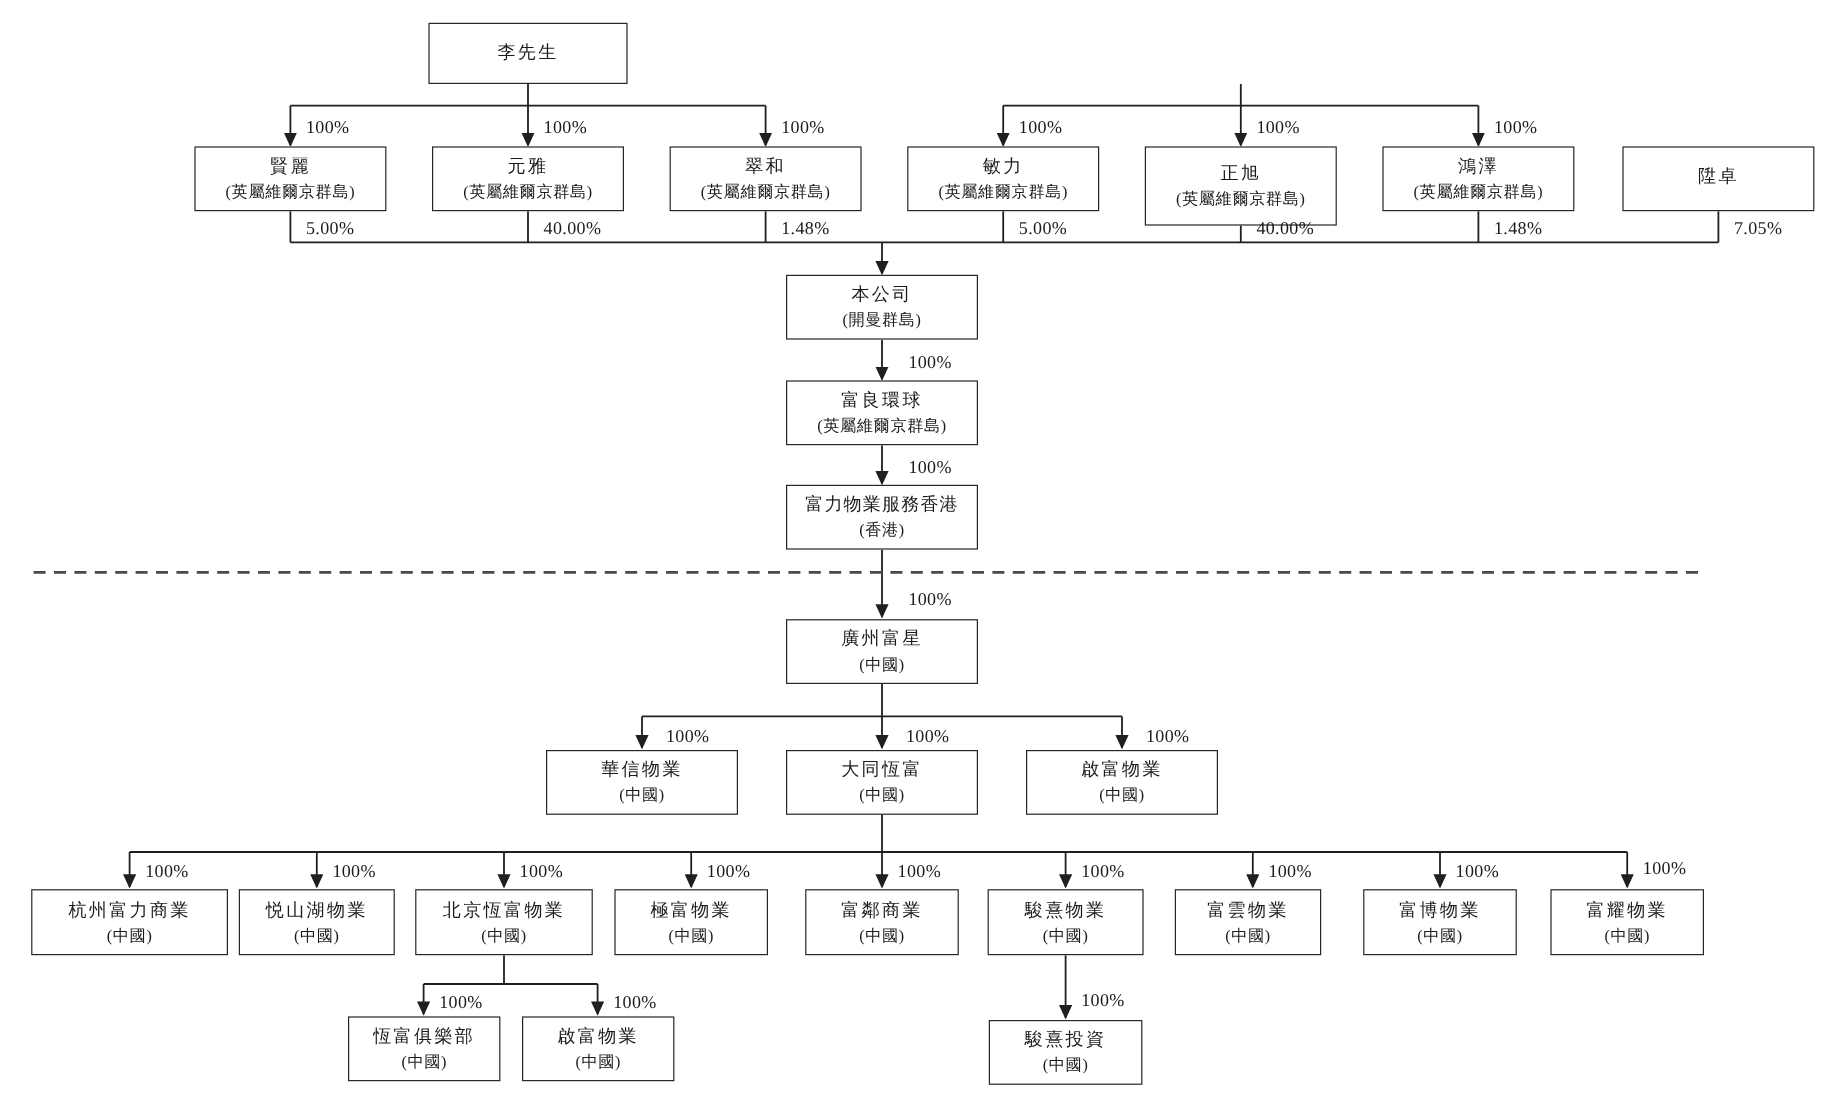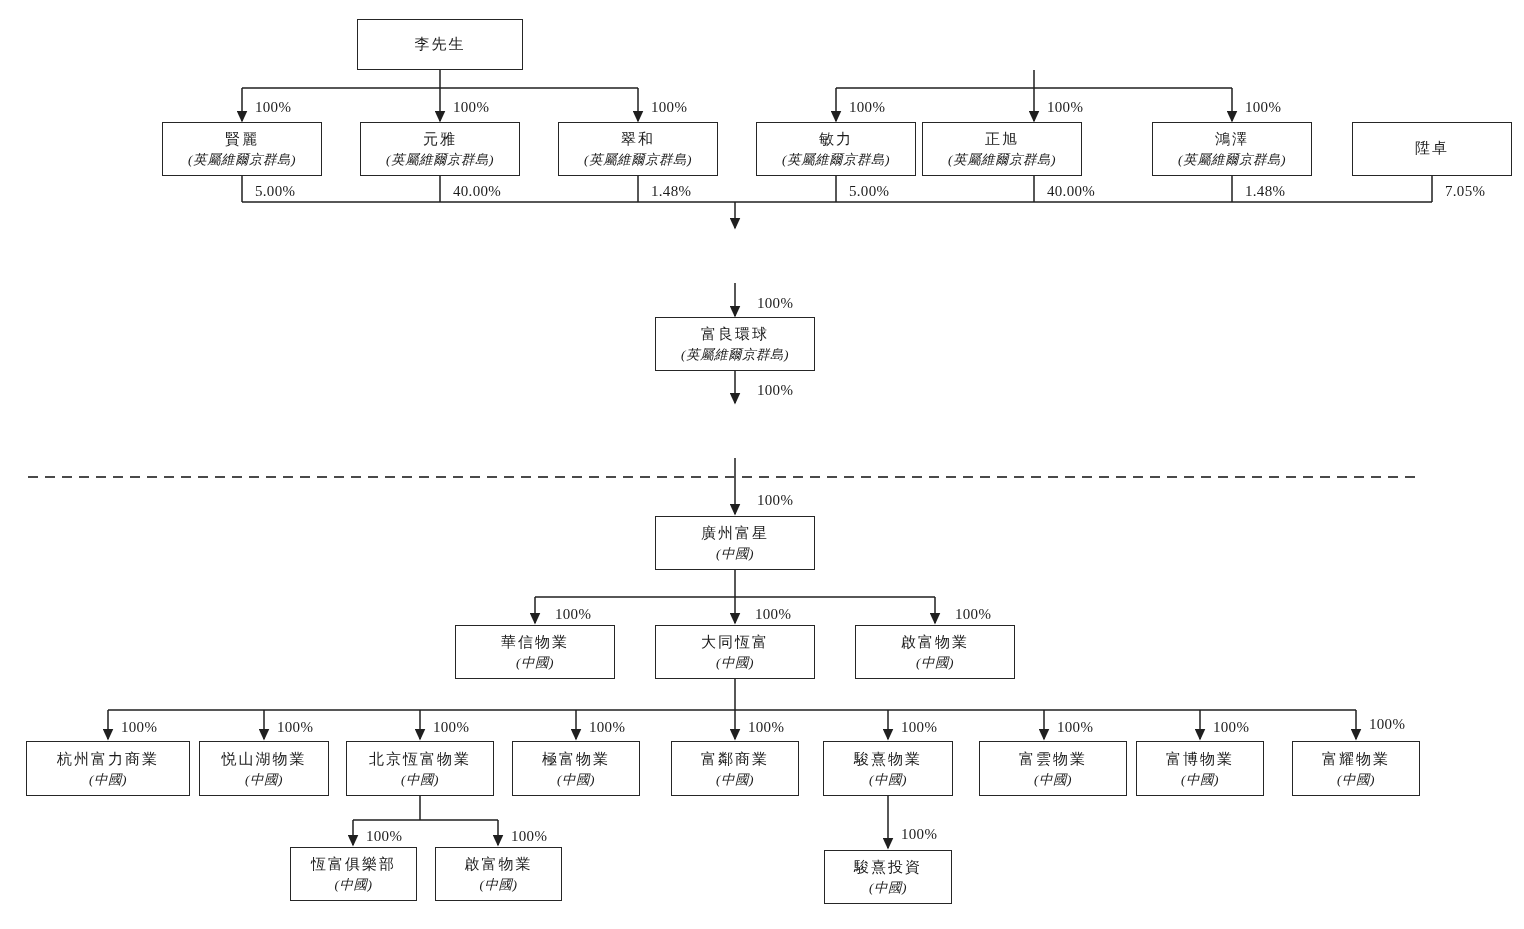--- a/index.html
+++ b/index.html
@@ -7,21 +7,21 @@
     position:relative;width:1524px;height:929px;background:#fff;overflow:hidden;
     font-family:"Liberation Serif","DejaVu Serif",serif;color:#1b1b1b;
   }
   svg.wires{position:absolute;left:0;top:0;z-index:1;}
   .node{
     position:absolute;box-sizing:border-box;border:1.7px solid #262626;background:#fff;
     display:flex;flex-direction:column;align-items:center;justify-content:center;
     text-align:center;z-index:2;
   }
   .node .nm{font-size:15px;letter-spacing:2px;line-height:1.45;white-space:nowrap;}
-  .node .jr{font-size:13.5px;font-style:italic;letter-spacing:.5px;line-height:1.3;white-space:nowrap;}
+  .node .jr{font-size:13.5px;letter-spacing:.5px;line-height:1.3;white-space:nowrap;}
   .pct{position:absolute;z-index:2;font-size:15px;letter-spacing:.3px;white-space:nowrap;}
 </style>
 </head>
 <body>
 
 <div class="canvas">
 
   <svg class="wires" width="1524" height="929" viewBox="0 0 1524 929">
     <defs>
       <marker id="ah" markerUnits="userSpaceOnUse" markerWidth="12" markerHeight="11" refX="10.5" refY="5.5" orient="auto">
@@ -98,36 +98,44 @@
     <span class="jr">(英屬維爾京群島)</span>
   </div>
   <div class="node" style="left:558px;top:122px;width:160px;height:54px">
     <span class="nm">翠和</span>
     <span class="jr">(英屬維爾京群島)</span>
   </div>
   <div class="node" style="left:756px;top:122px;width:160px;height:54px">
     <span class="nm">敏力</span>
     <span class="jr">(英屬維爾京群島)</span>
   </div>
-  <div class="node" style="left:922px;top:122px;width:160px;height:54px">
+  <div class="node" style="left:954px;top:122px;width:160px;height:66px">
     <span class="nm">正旭</span>
     <span class="jr">(英屬維爾京群島)</span>
   </div>
   <div class="node" style="left:1152px;top:122px;width:160px;height:54px">
     <span class="nm">鴻澤</span>
     <span class="jr">(英屬維爾京群島)</span>
   </div>
   <div class="node" style="left:1352px;top:122px;width:160px;height:54px">
     <span class="nm">陞卓</span>
   </div>
 
+  <div class="node" style="left:655px;top:229px;width:160px;height:54px">
+    <span class="nm">本公司</span>
+    <span class="jr">(開曼群島)</span>
+  </div>
   <div class="node" style="left:655px;top:317px;width:160px;height:54px">
     <span class="nm">富良環球</span>
     <span class="jr">(英屬維爾京群島)</span>
   </div>
+  <div class="node" style="left:655px;top:404px;width:160px;height:54px">
+    <span class="nm" style="letter-spacing:1px">富力物業服務香港</span>
+    <span class="jr">(香港)</span>
+  </div>
   <div class="node" style="left:655px;top:516px;width:160px;height:54px">
     <span class="nm">廣州富星</span>
     <span class="jr">(中國)</span>
   </div>
 
   <div class="node" style="left:455px;top:625px;width:160px;height:54px">
     <span class="nm">華信物業</span>
     <span class="jr">(中國)</span>
   </div>
   <div class="node" style="left:655px;top:625px;width:160px;height:54px">
@@ -156,21 +164,21 @@
     <span class="jr">(中國)</span>
   </div>
   <div class="node" style="left:671px;top:741px;width:128px;height:55px">
     <span class="nm">富鄰商業</span>
     <span class="jr">(中國)</span>
   </div>
   <div class="node" style="left:823px;top:741px;width:130px;height:55px">
     <span class="nm">駿熹物業</span>
     <span class="jr">(中國)</span>
   </div>
-  <div class="node" style="left:979px;top:741px;width:148px;height:55px">
+  <div class="node" style="left:979px;top:741px;width:122px;height:55px">
     <span class="nm">富雲物業</span>
     <span class="jr">(中國)</span>
   </div>
   <div class="node" style="left:1136px;top:741px;width:128px;height:55px">
     <span class="nm">富博物業</span>
     <span class="jr">(中國)</span>
   </div>
   <div class="node" style="left:1292px;top:741px;width:128px;height:55px">
     <span class="nm">富耀物業</span>
     <span class="jr">(中國)</span>

